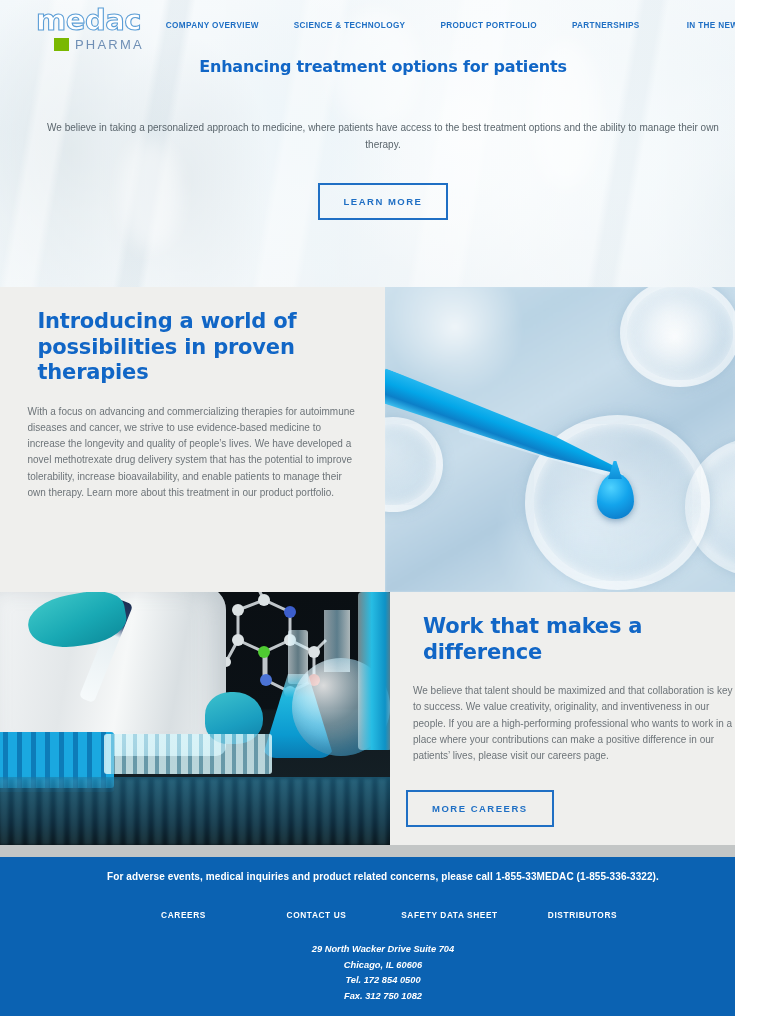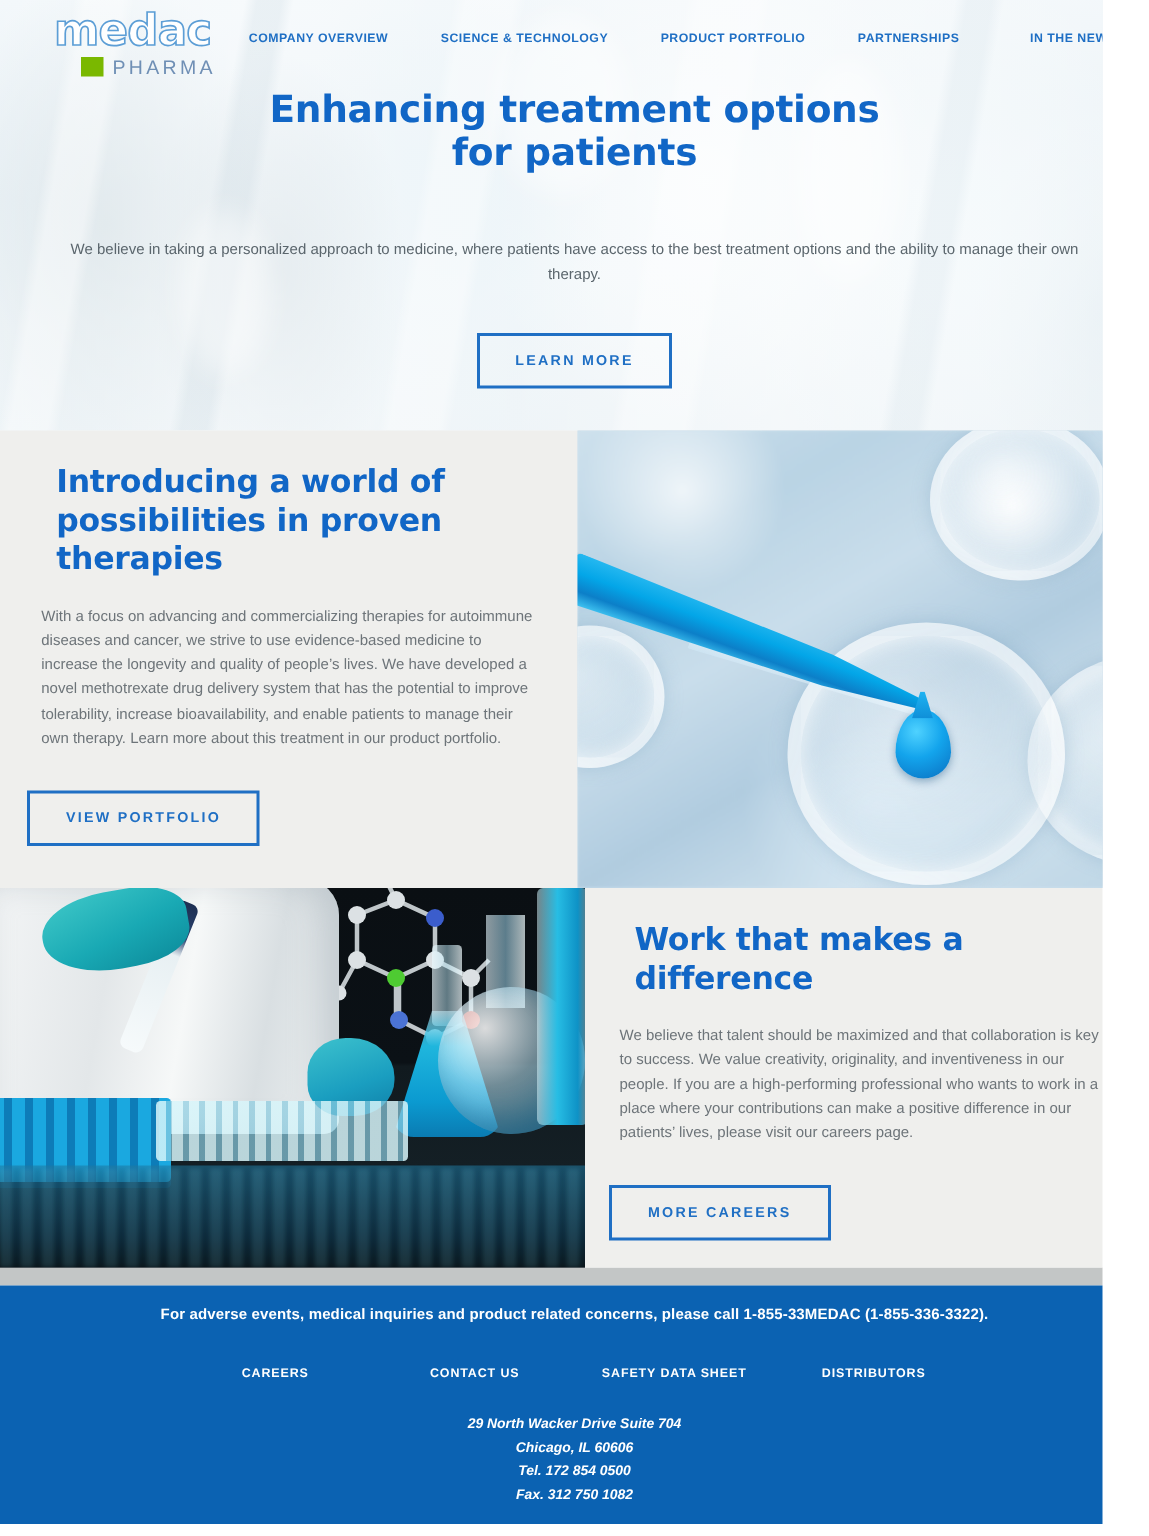--- a/index.html
+++ b/index.html
@@ -139,21 +139,21 @@
 
   
   .hero-inner {
     position: relative;
     z-index: 5;
     padding-top: 58px;
     text-align: center;
   }
   .hero-title {
     font-family: "DejaVu Sans", sans-serif;
-    font-size: 25px;
+    font-size: 16px;
     font-weight: 700;
     line-height: 1.16;
     color: #1166c6;
     letter-spacing: -0.2px;
     max-width: 430px;
     margin: 0 auto;
   }
   .hero-sub {
     margin: 42px auto 0;
     max-width: 690px;
@@ -500,23 +500,20 @@
       <div class="hero-cta">
         <a href="#" class="btn-outline">LEARN MORE</a>
       </div>
     </div>
   </section>
 
   <section class="sec2">
     <div class="sec2-text">
       <h2 class="sec-title">Introducing a world of possibilities in proven therapies</h2>
       <p class="sec-body">With a focus on advancing and commercializing therapies for autoimmune diseases and cancer, we strive to use evidence-based medicine to increase the longevity and quality of people’s lives. We have developed a novel methotrexate drug delivery system that has the potential to improve tolerability, increase bioavailability, and enable patients to manage their own therapy. Learn more about this treatment in our product portfolio.</p>
-      <div class="sec-cta">
-        <a href="#" class="btn-outline">VIEW PORTFOLIO</a>
-      </div>
     </div>
 
     <div class="sec2-img">
       <div class="pip-bg"></div>
       <span class="dish d2"></span>
       <span class="dish d3"></span>
       <span class="dish d4"></span>
       <span class="dish d1"></span>
       <span class="pip-tipglass"></span>
       <span class="pip"></span>

